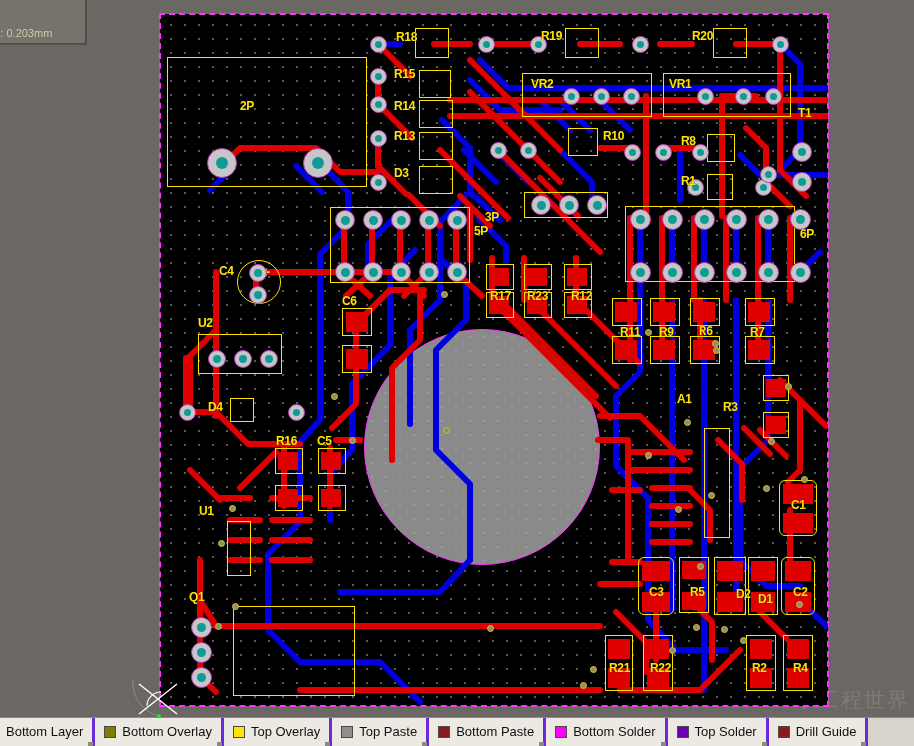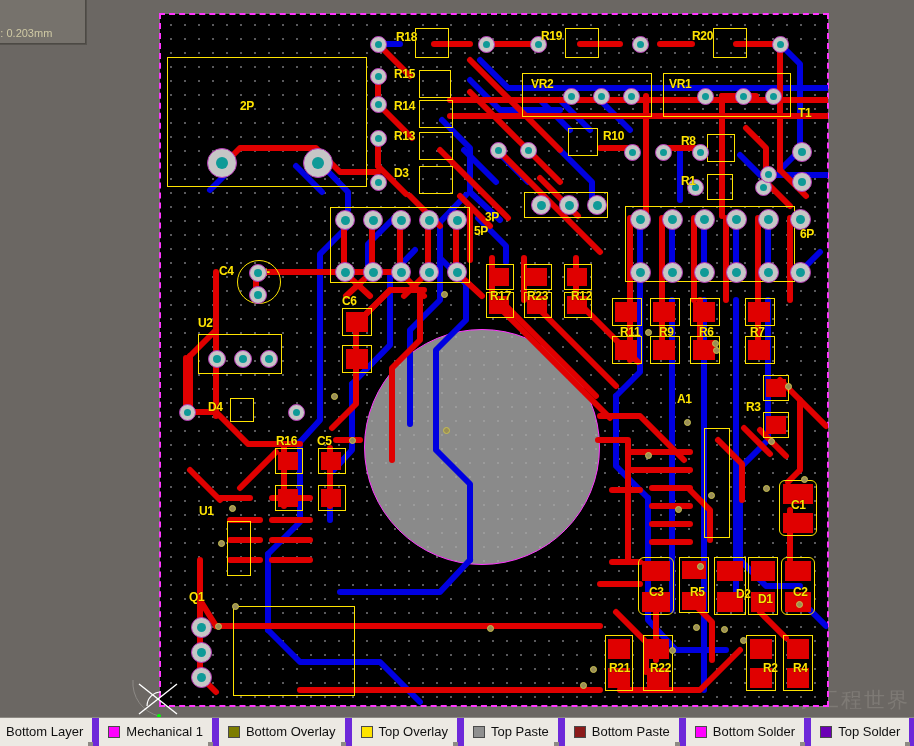--- a/index.html
+++ b/index.html
@@ -57,21 +57,21 @@
      background:#76726c;border:1px solid #4c4944;border-top:none;border-left:none;
      box-shadow:1px 1px 0 #56534e;padding:2px 6px 2px 4px;box-sizing:border-box;}
   #status-overlay div{color:#cfc9a4;font-size:11px;line-height:14px;
      font-family:"Liberation Sans",sans-serif;white-space:nowrap;}
 
   
   #layerbar{position:absolute;left:0;bottom:0;width:914px;height:28px;
      background:#d8d4cc;border-top:1px solid #8d8a84;display:flex;align-items:stretch;
      overflow:hidden;}
   .ltab{display:flex;align-items:center;gap:6px;padding:0 9px;
-     border-right:7px solid #6d28d9;background:#ece9e3;cursor:default;
+     border-right:3px solid #6d28d9;background:#ece9e3;cursor:default;
      font-size:13px;color:#101010;white-space:nowrap;position:relative;}
   .ltab:first-child{padding-left:6px;}
   .ltab .sw{width:12px;height:12px;display:inline-block;border:1px solid #4a4a4a;box-sizing:border-box;flex:0 0 auto;}
   .ltab .lbl{line-height:26px;}
   .ltab::after{content:"";position:absolute;right:-1px;bottom:-1px;width:5px;height:5px;background:#8d8a84;}
 </style>
 </head>
 <body>
 
 <div id="app">
@@ -633,52 +633,48 @@
         <div class="desig" style="left: 342px; top: 294px;">C6</div>
         <div class="desig" style="left: 276px; top: 434px;">R16</div>
         <div class="desig" style="left: 317px; top: 434px;">C5</div>
         <div class="desig" style="left: 199px; top: 504px;">U1</div>
         <div class="desig" style="left: 189px; top: 590px;">Q1</div>
         <div class="desig" style="left: 490px; top: 289px;">R17</div>
         <div class="desig" style="left: 527px; top: 289px;">R23</div>
         <div class="desig" style="left: 571px; top: 289px;">R12</div>
         <div class="desig" style="left: 620px; top: 325px;">R11</div>
         <div class="desig" style="left: 659px; top: 325px;">R9</div>
-        <div class="desig" style="left: 699px; top: 325px;">R6</div>
+        <div class="desig" style="left: 699px; top: 325px; font-family: Liberation Mono, monospace;">R6</div>
         <div class="desig" style="left: 750px; top: 325px;">R7</div>
         <div class="desig" style="left: 677px; top: 392px;">A1</div>
-        <div class="desig" style="left: 746px; top: 400px;">R3</div>
+        <div class="desig" style="left: 723px; top: 400px;">R3</div>
         <div class="desig" style="left: 791px; top: 498px;">C1</div>
         <div class="desig" style="left: 649px; top: 585px;">C3</div>
         <div class="desig" style="left: 690px; top: 585px;">R5</div>
         <div class="desig" style="left: 726px; top: 587px; padding-left: 10px;">D2</div>
         <div class="desig" style="left: 758px; top: 592px;">D1</div>
         <div class="desig" style="left: 793px; top: 585px;">C2</div>
         <div class="desig" style="left: 609px; top: 661px;">R21</div>
         <div class="desig" style="left: 650px; top: 661px;">R22</div>
-        <div class="desig" style="left: 752px; top: 661px; margin-left: 11px;">R2</div>
+        <div class="desig" style="left: 752px; top: 661px;">R2</div>
         <div class="desig" style="left: 793px; top: 661px;">R4</div>
       </div>
 
     <div id="status-overlay">
       <div>mm</div>
       <div>mm</div>
       <div>nap: 0.203mm</div>
     </div>
   </div>
 
   <div id="layerbar">
       <div class="ltab">
         <span class="lbl">Bottom Layer</span>
       </div>
       <div class="ltab">
-        <span class="sw" style="background: rgb(255, 0, 255);"></span>
-        <span class="lbl">Mechanical 1</span>
-      </div>
-      <div class="ltab">
         <span class="sw" style="background: rgb(125, 125, 0);"></span>
         <span class="lbl">Bottom Overlay</span>
       </div>
       <div class="ltab">
         <span class="sw" style="background: rgb(255, 228, 0);"></span>
         <span class="lbl">Top Overlay</span>
       </div>
       <div class="ltab">
         <span class="sw" style="background: rgb(143, 143, 143);"></span>
         <span class="lbl">Top Paste</span>

